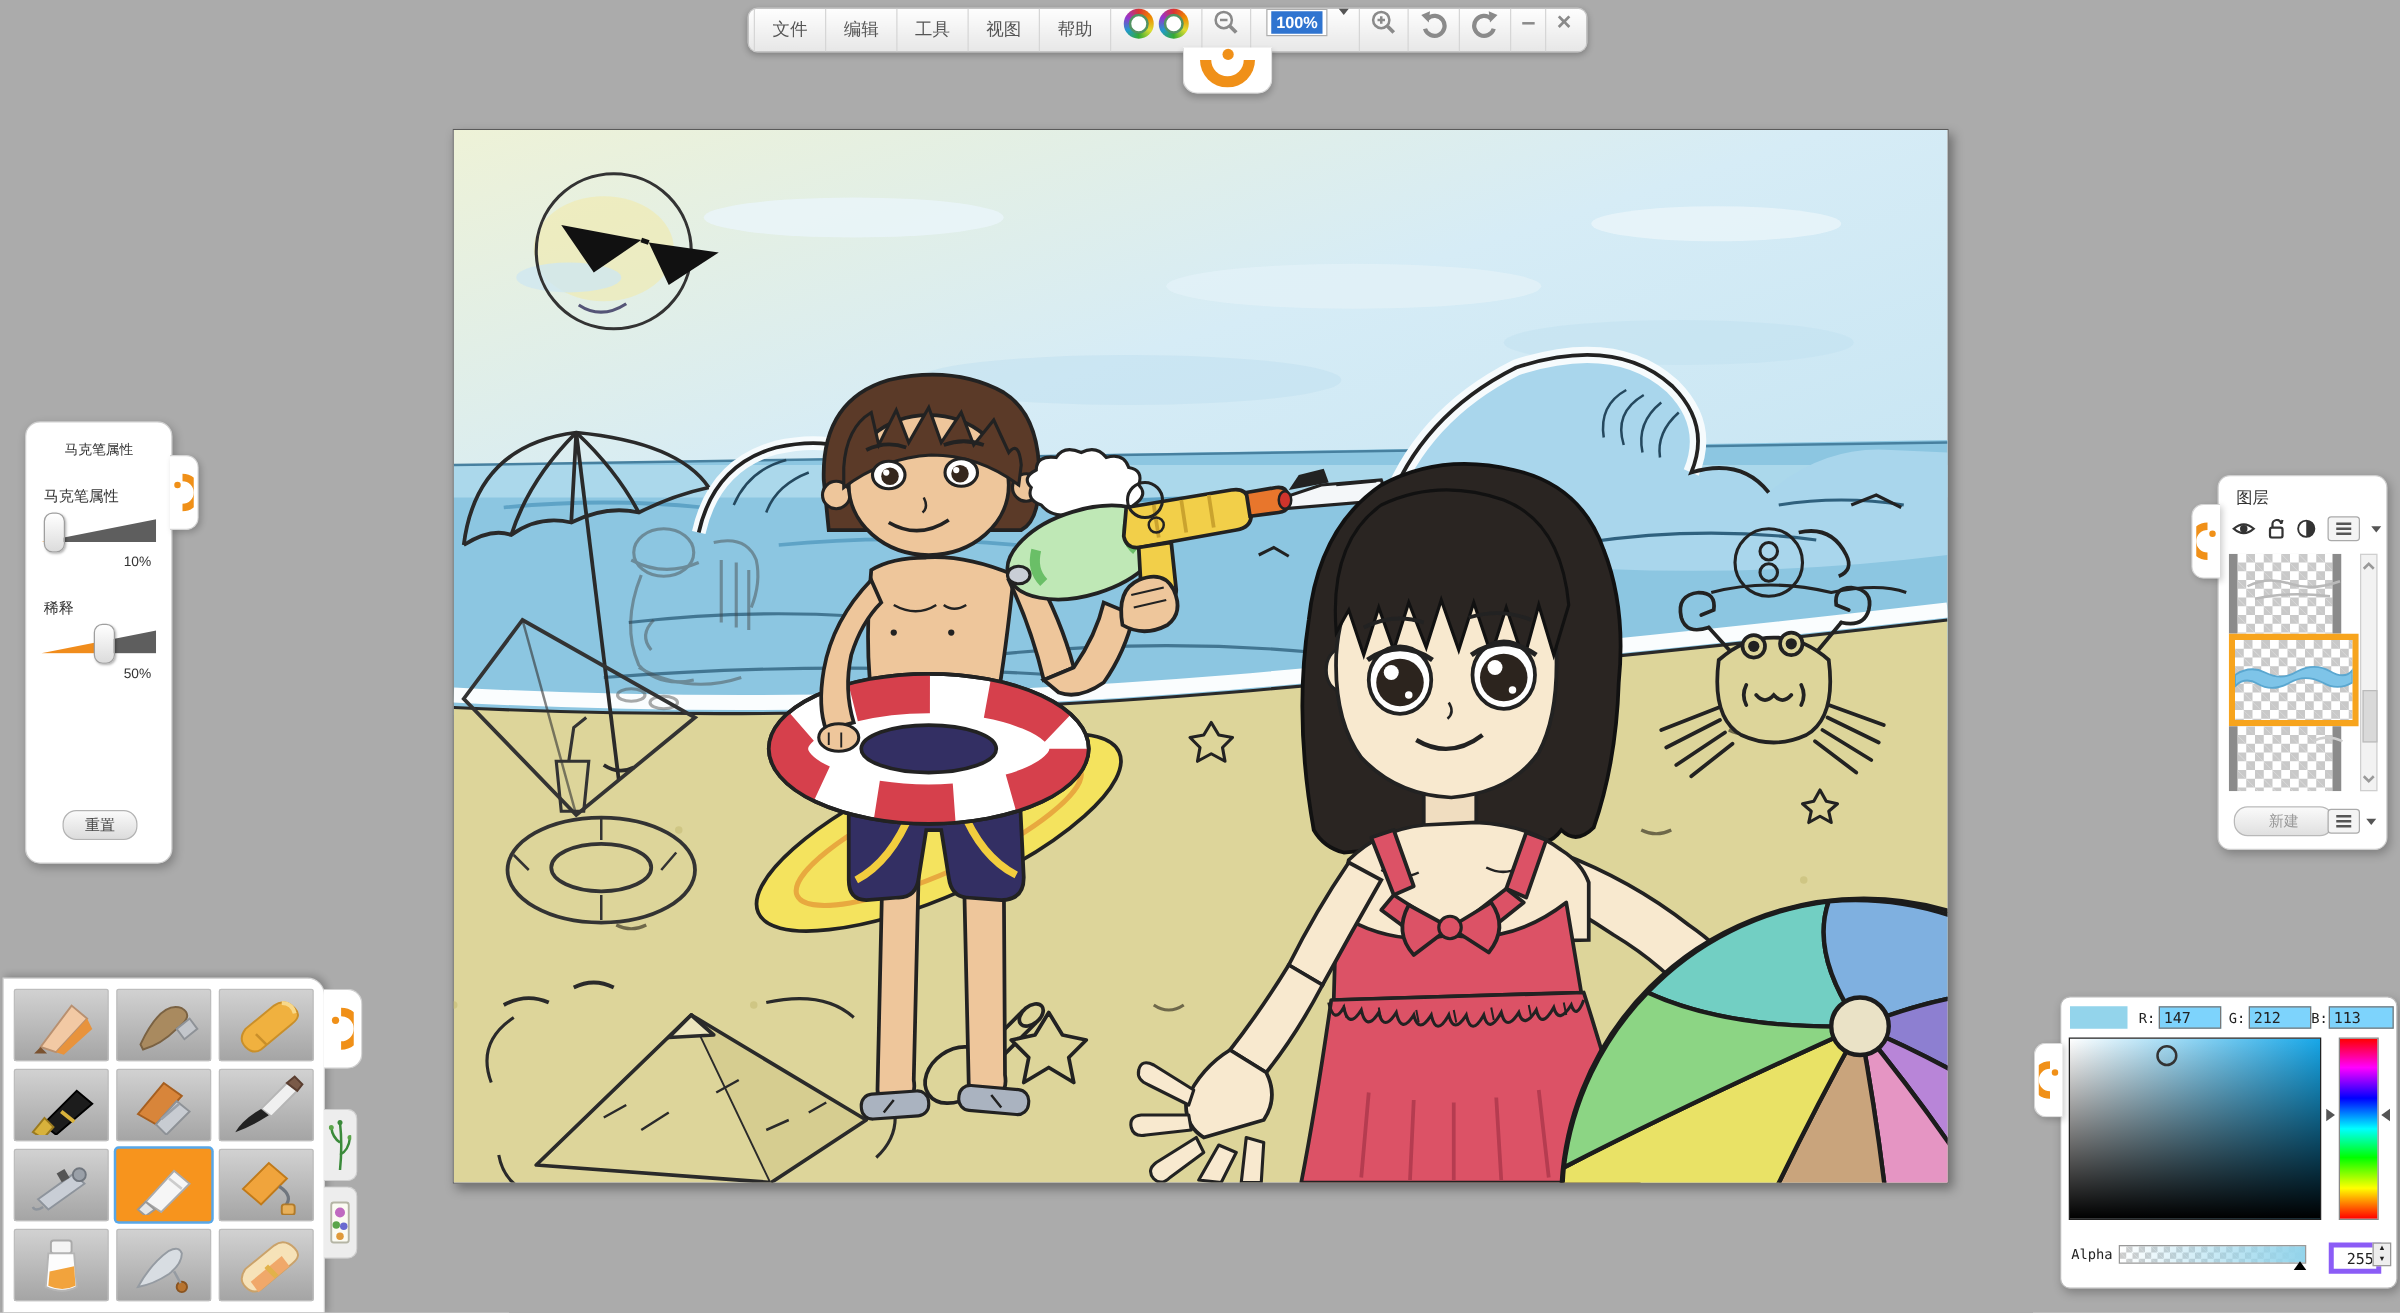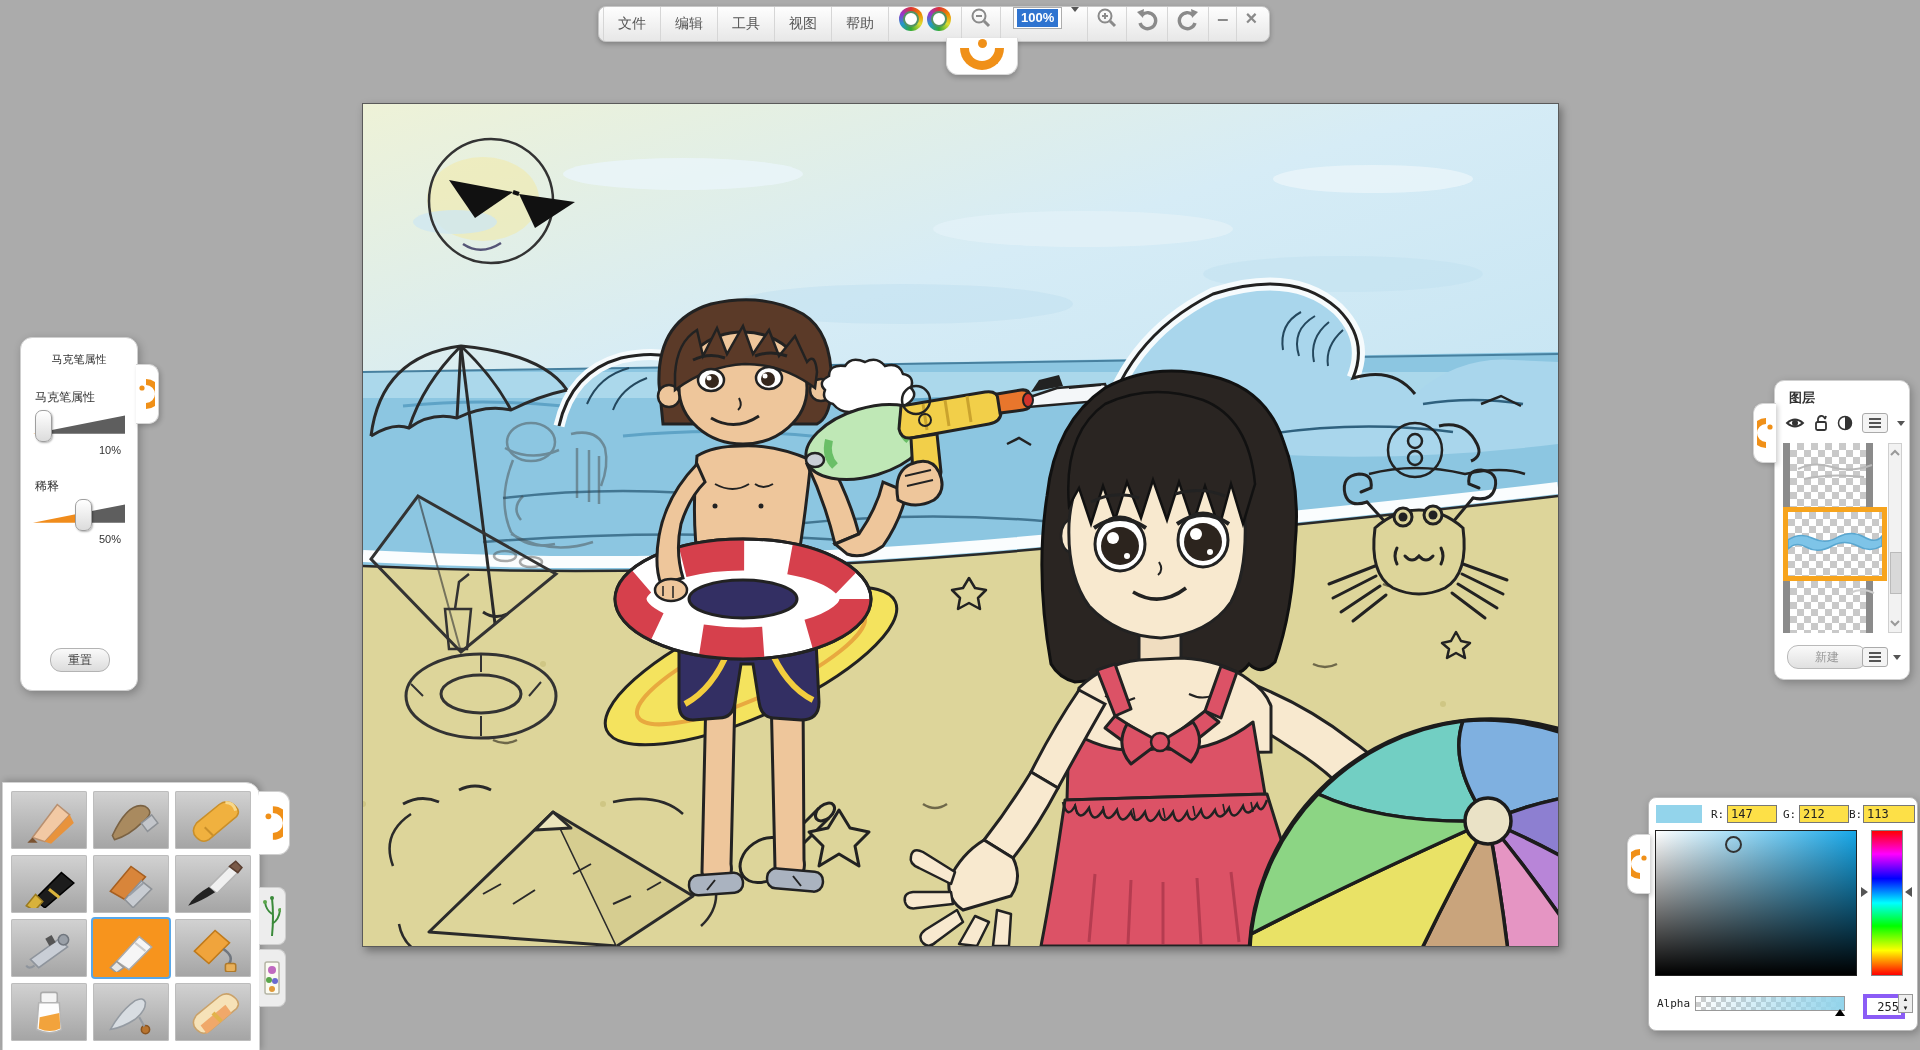--- a/index.html
+++ b/index.html
@@ -63,21 +63,21 @@
   #tool-grid{position:absolute;left:8px;top:8px;display:grid;grid-template-columns:repeat(3,76px);
              grid-auto-rows:58px;gap:6px;}
   .tool{background:linear-gradient(#d2d2d2,#a4a4a4);border-radius:2px;display:flex;align-items:center;
         justify-content:center;box-shadow:inset 0 0 0 1px #bdbdbd;}
   .tool.selected{background:#f7941d;box-shadow:0 0 0 2px #58a7e8;}
   .side-tab{position:absolute;background:#ededed;border:1px solid #cfcfcf;border-left:none;
             border-radius:0 8px 8px 0;display:flex;align-items:center;justify-content:center;}
 
   
   #layers{left:1774px;top:380px;width:134px;height:298px;border-radius:10px;}
-  #layers h3{margin:8px 0 0 14px;font-size:13px;font-weight:bold;color:#333;}
+  #layers h3{margin:8px 0 0 14px;font-size:13px;font-weight:normal;color:#333;}
   #layer-icons{position:absolute;left:10px;top:32px;display:flex;align-items:center;gap:9px;}
   .menu-box{width:24px;height:18px;border:1px solid #aaa;border-radius:3px;background:#f4f4f4;
             display:flex;flex-direction:column;justify-content:center;gap:2px;align-items:center;}
   .menu-box i{display:block;width:12px;height:2px;background:#555;}
   #layer-list{position:absolute;left:8px;top:62px;width:104px;height:190px;overflow:hidden;}
   .layer-thumb{position:relative;width:90px;box-sizing:border-box;border-left:7px solid #8b8b8b;border-right:7px solid #8b8b8b;
                margin:0;background-color:#fff;}
   .checker{background-image:linear-gradient(45deg,#c9c9c9 25%,transparent 25%,transparent 75%,#c9c9c9 75%),
            linear-gradient(45deg,#c9c9c9 25%,transparent 25%,transparent 75%,#c9c9c9 75%);
            background-size:14px 14px;background-position:0 0,7px 7px;background-color:#fff;}
@@ -89,21 +89,21 @@
                  background:linear-gradient(#fafafa,#e0e0e0);border:1px solid #b9b9b9;font-size:12px;color:#999;
                  display:flex;align-items:center;justify-content:center;}
   #layer-menu2{position:absolute;right:8px;bottom:12px;display:flex;align-items:center;}
 
   
   #color-panel{left:1648px;top:797px;width:268px;height:232px;border-radius:8px;border:1px solid #b9b9b9;}
   .mono{font-family:"DejaVu Sans Mono",monospace;}
   #cp-row1{position:absolute;left:0;top:7px;width:100%;height:18px;font-size:11px;color:#222;}
   #cp-swatch{position:absolute;left:7px;top:0;width:46px;height:18px;background:#93d4eb;}
   .cp-lab{position:absolute;top:3px;}
-  .cp-in{position:absolute;top:0;height:16px;border:1px solid #777;background:#fde047;font-size:12px;
+  .cp-in{position:absolute;top:0;height:16px;border:1px solid #777;background:#7dd3fc;font-size:12px;
          padding:0 3px;display:flex;align-items:center;}
   #sv-square{position:absolute;left:6px;top:32px;width:200px;height:144px;border:1px solid #222;
              background:linear-gradient(to bottom,rgba(0,0,0,0),#000),linear-gradient(to right,#fff,#17a7e8);}
   #sv-cursor{position:absolute;width:13px;height:13px;border:2px solid #333;border-radius:50%;}
   #hue-bar{position:absolute;left:222px;top:32px;width:30px;height:144px;border:1px solid #888;
            background:linear-gradient(to bottom,#f00 0%,#f0f 16%,#00f 33%,#0ff 50%,#0f0 66%,#ff0 83%,#f00 100%);}
   .hue-arrow{position:absolute;width:0;height:0;border-top:5px solid transparent;border-bottom:5px solid transparent;}
   #hue-arrow-l{left:212px;border-left:7px solid #555;}
   #hue-arrow-r{left:256px;border-right:7px solid #555;}
   #alpha-row{position:absolute;left:0;top:196px;width:100%;height:20px;font-size:11px;color:#222;}

